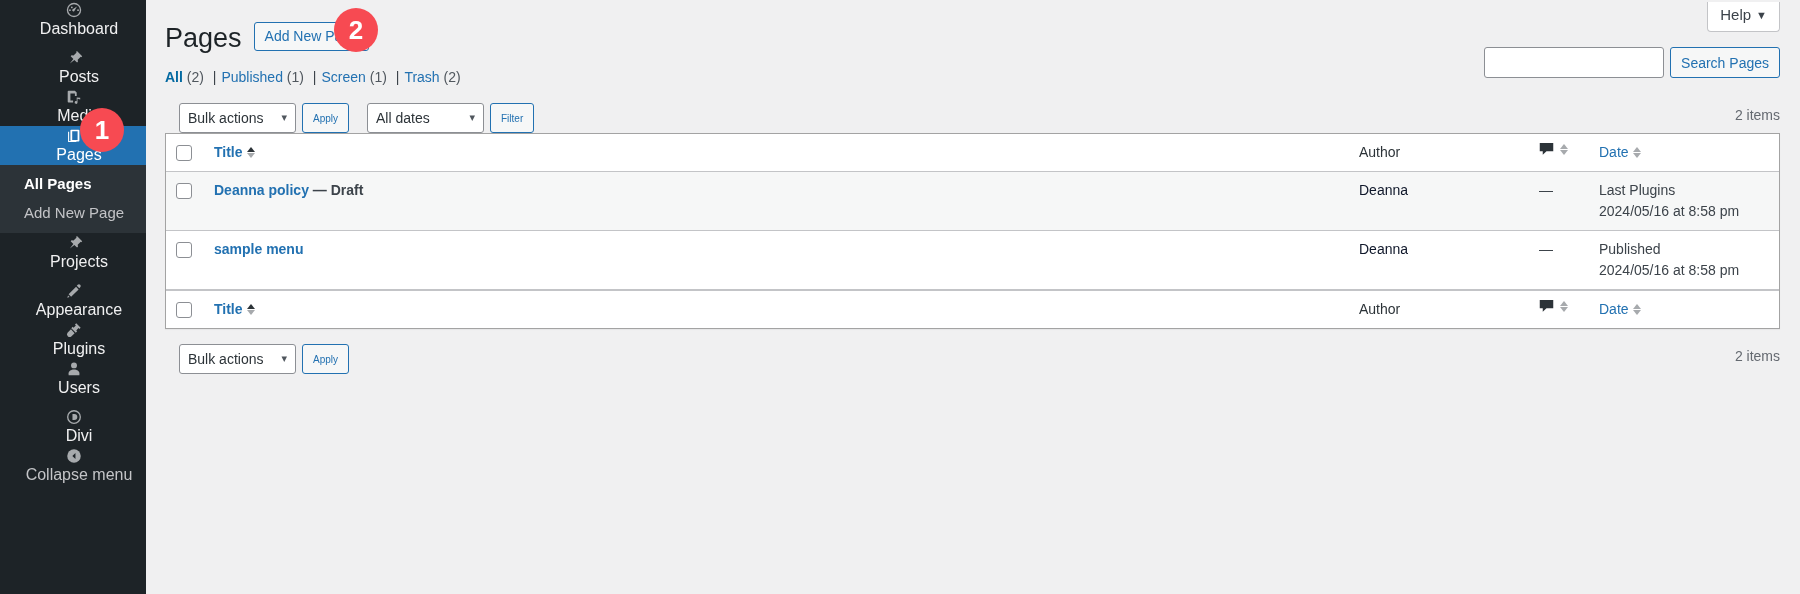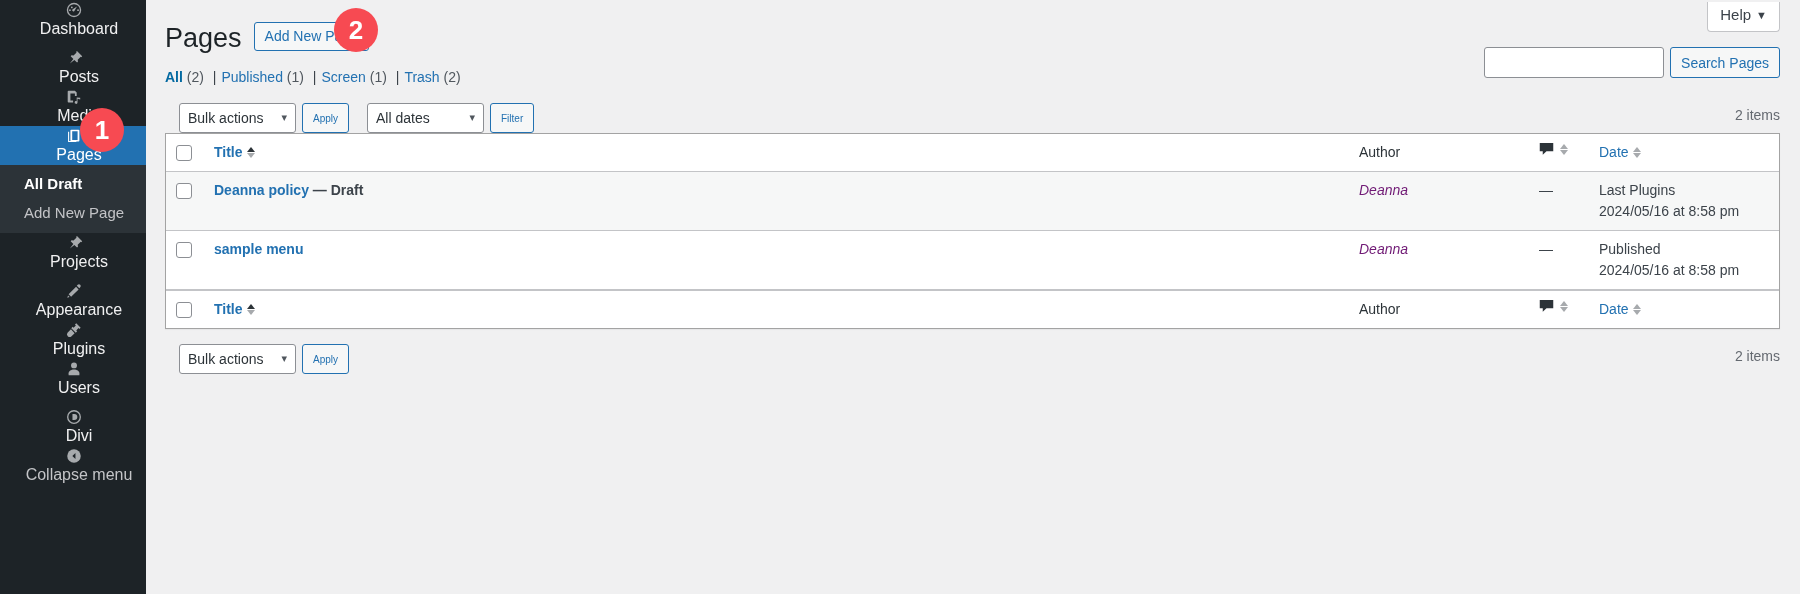--- a/index.html
+++ b/index.html
@@ -293,21 +293,21 @@
   tbody tr.r1 td { border-bottom:1px solid #c3c4c7; }
   tbody tr.r2 td { background:#fff; border-bottom:1px solid #c3c4c7; }
   .row-title {
     color:#2271b1;
     font-weight:600;
     font-size:14px;
     text-decoration:none;
     cursor:pointer;
   }
   .post-state { color:#3c434a; font-weight:600; }
-  .author-link { color:#701a75; text-decoration:none; cursor:pointer;font-style:italic; }
+  .author-link { color:#0f172a; text-decoration:none; cursor:pointer; }
   .dash { color:#3c434a; }
   .date-col .dline { display:block; color:#3c434a; }
   .comment-bubble svg { display:block; }
   .th-flex { display:flex; align-items:center; gap:6px; }
   .row-cell-pad { padding-top:10px; padding-bottom:26px; }
 </style>
 </head>
 <body>
 
 <div class="screen">
@@ -349,21 +349,21 @@
         <svg width="18" height="18" viewBox="0 0 20 20" fill="currentColor">
             <path d="M7 3h8a1 1 0 011 1v11a1 1 0 01-1 1H7a1 1 0 01-1-1V4a1 1 0 011-1zm1 1.6v9.8h6V4.6z"></path>
             <path d="M4.6 5.4v10.2h8v1.2h-8.6a.6.6 0 01-.6-.6V5.4z"></path>
           </svg>
       </span>
       <span class="mi-label">Pages</span>
     </div>
 
     <div class="submenu">
       <div class="submenu-item current">
-        <span>All Draft</span>
+        <span>All Pages</span>
       </div>
       <div class="submenu-item">
         <span>Add New Page</span>
       </div>
     </div>
 
 
     <div class="menu-item">
       <span class="mi-ico">
         <svg width="18" height="18" viewBox="0 0 20 20" fill="currentColor">

